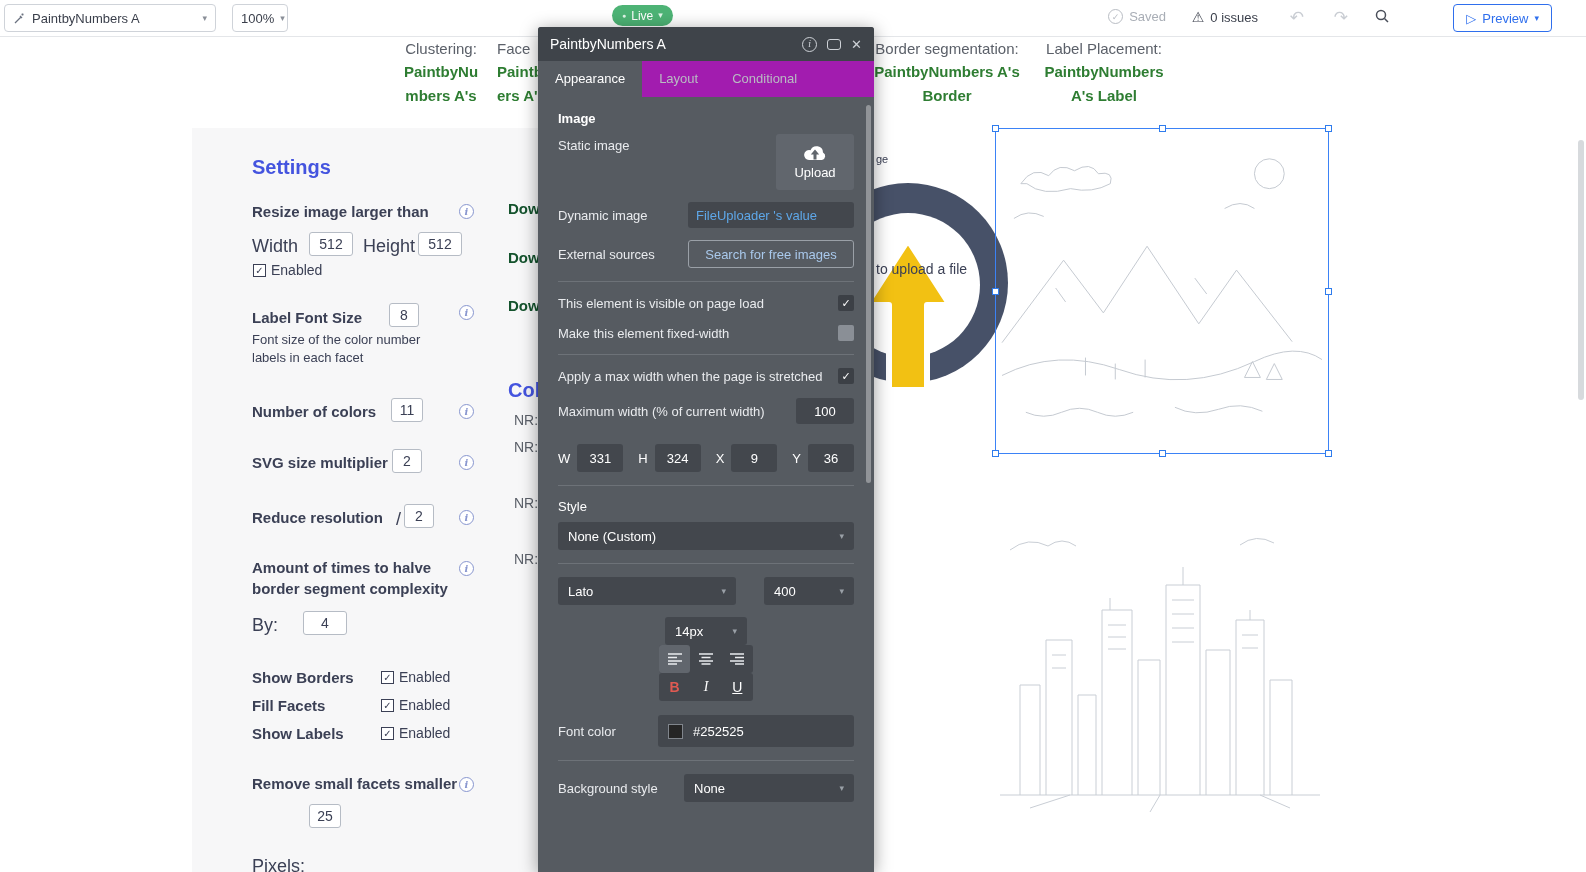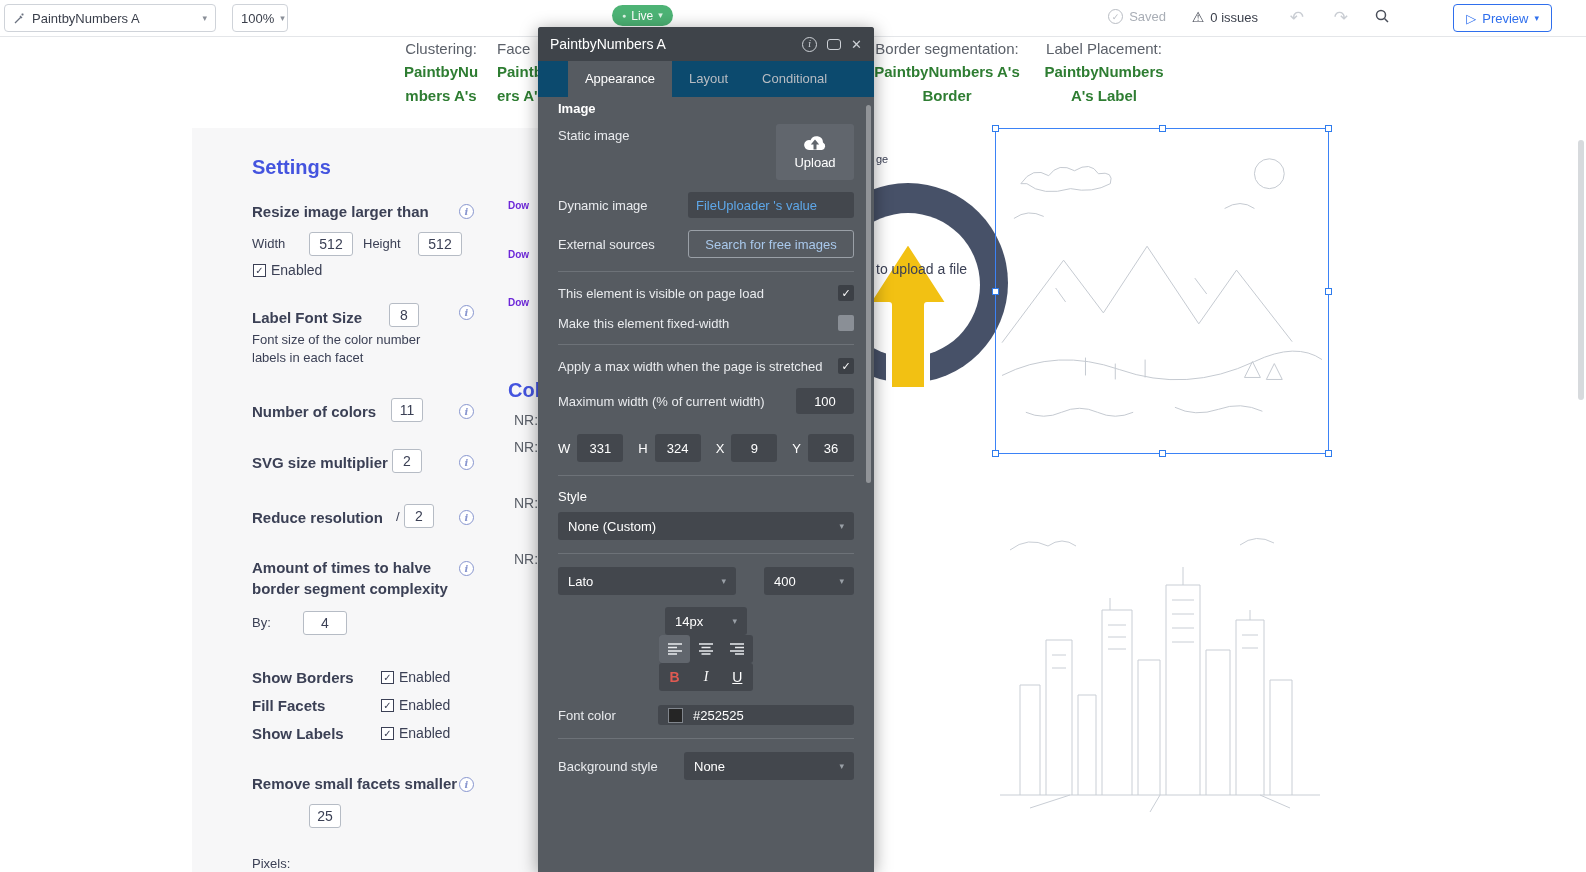--- a/index.html
+++ b/index.html
@@ -23,53 +23,53 @@
   .preview-btn{position:absolute;right:34px;top:4px;height:28px;border:1px solid #2f6fed;border-radius:4px;color:#2f6fed;
                display:flex;align-items:center;gap:6px;padding:0 12px;font-size:13px;background:#fff;box-sizing:border-box;}
 
   
   .panel{position:absolute;left:192px;top:128px;width:585px;height:744px;background:#f7f7f8;}
   .top-label{position:absolute;top:38px;}
   .tl-title{font-size:15px;color:#5b6069;line-height:22px;}
   .tl-val{font-size:15px;font-weight:700;color:#2e7d32;line-height:24px;}
   .s-head{position:absolute;font-size:20px;font-weight:700;color:#4454df;}
   .s-label{position:absolute;font-size:15px;font-weight:700;color:#3b4055;}
-  .s-text{position:absolute;font-size:13px;color:#3b4055;text-align:right;}
+  .s-text{position:absolute;font-size:18px;color:#3b4055;text-align:right;}
   .s-caption{position:absolute;font-size:13px;color:#3b4055;line-height:18px;}
   .cinput{position:absolute;height:24px;border:1px solid #b6bcc5;border-radius:3px;background:#fff;color:#3b4055;
           font-size:14px;text-align:center;box-sizing:border-box;padding:0 2px;font-family:"Liberation Sans",sans-serif;}
   .info{position:absolute;width:15px;height:15px;border:1.5px solid #8896cf;border-radius:50%;color:#8896cf;
         font-family:"DejaVu Serif",serif;font-style:italic;font-weight:700;font-size:10px;display:flex;
         align-items:center;justify-content:center;box-sizing:border-box;background:#fff;}
   .cb-row{position:absolute;display:flex;align-items:center;gap:5px;font-size:14px;color:#3b4055;}
   .cb{width:13px;height:13px;border:1.5px solid #3b4055;background:#fff;display:inline-flex;align-items:center;
       justify-content:center;font-size:10px;color:#3b4055;box-sizing:border-box;}
-  .frag-bold{position:absolute;font-size:10px;font-weight:700;color:#6d28d9;}
+  .frag-bold{position:absolute;font-size:15px;font-weight:700;color:#14532d;}
   .frag-head{position:absolute;font-size:20px;font-weight:700;color:#4454df;}
   .frag-nr{position:absolute;font-size:14px;color:#5b6069;}
   .cv-text{position:absolute;font-size:14px;color:#3b4055;z-index:6;}
 
   
   .img-box{position:absolute;box-sizing:border-box;}
   .sel{border:1px solid #3b82f6;}
   .handle{position:absolute;width:7px;height:7px;background:#fff;border:1.5px solid #2f7ced;box-sizing:border-box;}
 
   
   .modal{position:absolute;left:538px;top:27px;width:336px;height:845px;background:#565b61;border-radius:3px 3px 0 0;
          box-shadow:0 3px 18px rgba(0,0,0,.4);z-index:100;}
   .m-header{height:34px;background:#3f444a;border-radius:3px 3px 0 0;display:flex;align-items:center;padding:0 12px;gap:10px;}
   .m-title{flex:1;color:#fff;font-size:14px;}
   .m-hicon{color:#ced2d7;font-size:12px;display:inline-flex;align-items:center;justify-content:center;}
   .m-info{width:15px;height:15px;border:1.5px solid #ced2d7;border-radius:50%;font-family:"DejaVu Serif",serif;
           font-style:italic;font-size:9px;box-sizing:border-box;}
   .m-comment{width:14px;height:11px;border:1.5px solid #ced2d7;border-radius:3px;box-sizing:border-box;}
-  .m-tabs{height:36px;background:#0c4a6e;display:flex;justify-content:center;}
+  .m-tabs{height:36px;background:#a21caf;display:flex;}
   .tab{padding:0 17px;height:36px;line-height:36px;font-size:13px;color:#b8bcc2;}
   .tab.active{background:#565b61;color:#fff;}
-  .m-body{position:absolute;top:70px;left:0;right:0;bottom:0;padding:4px 20px 0;overflow:hidden;box-sizing:border-box;}
+  .m-body{position:absolute;top:70px;left:0;right:0;bottom:0;padding:14px 20px 0;overflow:hidden;box-sizing:border-box;}
   .m-section{font-size:13px;color:#fff;font-weight:700;margin-bottom:8px;}
   .m-label{font-size:13px;color:#e9ebee;}
   .prow{display:flex;justify-content:space-between;align-items:center;margin-bottom:12px;}
   .prow.top{align-items:flex-start;}
   .upload-btn{width:78px;height:56px;background:#61666d;border-radius:3px;display:flex;flex-direction:column;
               align-items:center;justify-content:center;gap:3px;color:#fff;font-size:13px;}
   .dyn-input{width:166px;height:26px;background:#43474d;border-radius:3px;display:flex;align-items:center;
              padding:0 8px;box-sizing:border-box;color:#5ea7e8;font-size:13px;white-space:nowrap;overflow:hidden;}
   .ext-btn{width:166px;height:28px;border:1px solid #9aa0a7;border-radius:3px;display:flex;align-items:center;
            justify-content:center;color:#a9c9ec;font-size:13px;box-sizing:border-box;background:transparent;}
@@ -84,21 +84,21 @@
   .dd .chev{color:#9aa0a7;}
   .dims{display:flex;justify-content:space-between;align-items:center;margin:20px 0 0 0;}
   .dim-pair{display:flex;align-items:center;gap:7px;color:#fff;font-size:13px;}
   .btn-group{width:94px;height:28px;background:#43474d;border-radius:3px;display:flex;box-sizing:border-box;}
   .bg-cell{flex:1;display:flex;align-items:center;justify-content:center;}
   .bg-cell.active{background:#61666d;border-radius:3px;}
   .biu-b{color:#e05a52;font-weight:700;font-size:14px;}
   .biu-i{color:#fff;font-style:italic;font-family:"Liberation Serif",serif;font-size:14px;}
   .biu-u{color:#fff;text-decoration:underline;font-size:14px;}
   .swatch{width:13px;height:13px;background:#252525;border:1px solid #80858c;flex:none;}
-  .fc-box{width:196px;height:20px;background:#43474d;border-radius:3px;display:flex;align-items:center;
+  .fc-box{width:196px;height:32px;background:#43474d;border-radius:3px;display:flex;align-items:center;
           gap:10px;padding:0 10px;box-sizing:border-box;color:#fff;font-size:13px;margin-left:30px;}
   .m-scroll{position:absolute;right:3px;top:78px;width:5px;height:378px;background:rgba(255,255,255,.35);border-radius:3px;}
 
   .page-scroll{position:absolute;right:2px;top:140px;width:6px;height:260px;background:#d7dadd;border-radius:3px;z-index:40;}
 </style>
 </head>
 <body>
 
 <div id="screen">
 

